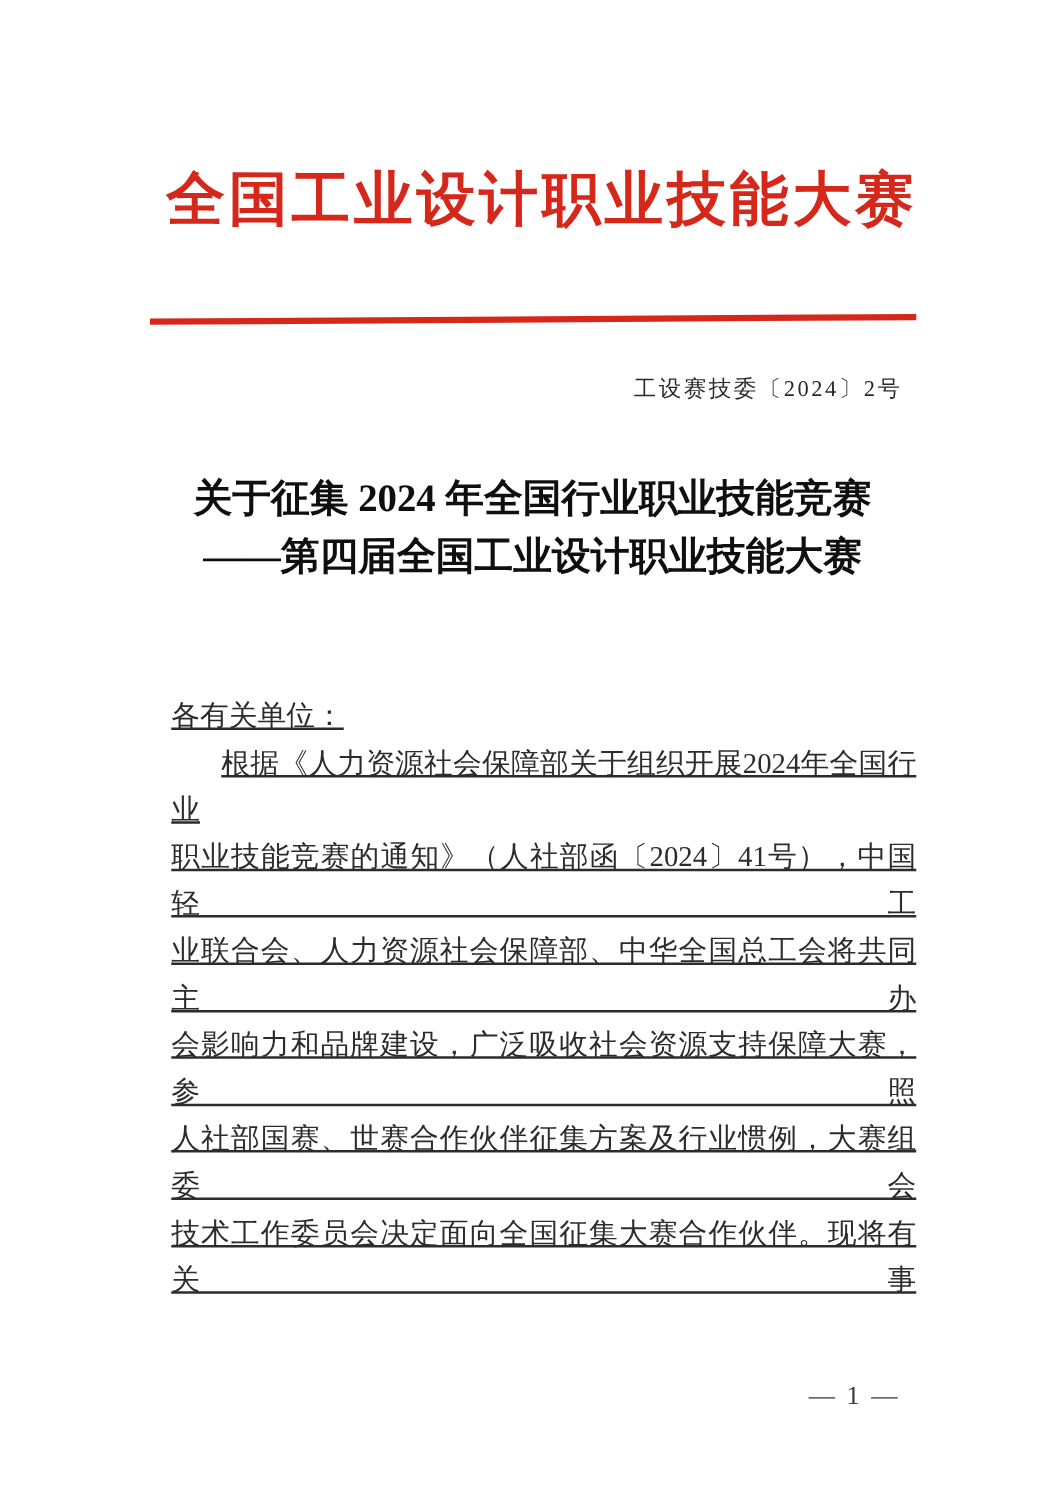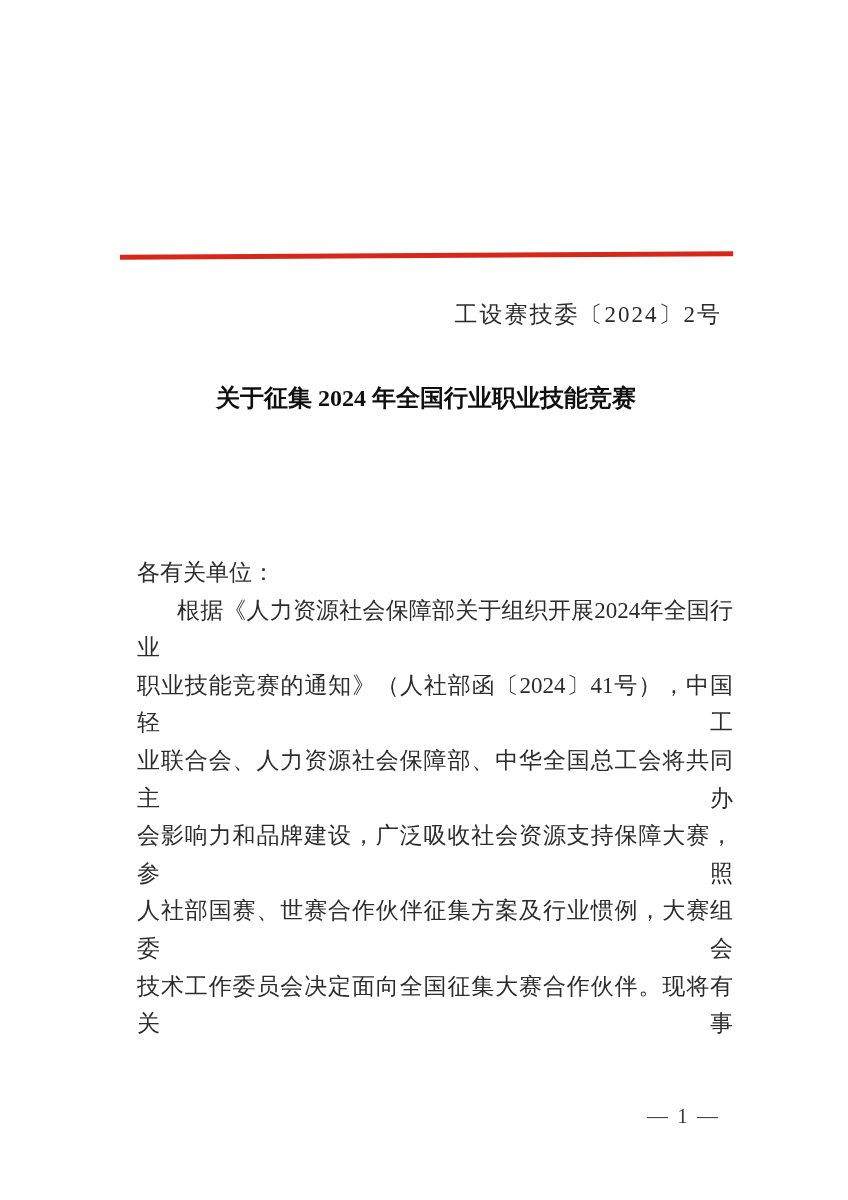--- a/index.html
+++ b/index.html
@@ -30,44 +30,44 @@
     position:absolute;
     left:120px;top:253px;
     width:613px;height:5px;
     background:#d5281b;
     transform:rotate(-0.35deg);
   }
   
   .doc-number{
     position:absolute;
     top:299px;right:126px;
-    font-size:23px;
+    font-size:18px;
     letter-spacing:2px;
     color:#2a2a2a;
     white-space:nowrap;
   }
   
   .notice-title{
     position:absolute;
     left:120px;top:376px;width:612px;
     text-align:center;
     font-weight:700;
-    font-size:24px;
+    font-size:31px;
     line-height:45.5px;
     color:#0f0f0f;
   }
   
   .body-block{
     position:absolute;
     left:137px;top:554px;width:596px;
     font-size:23px;
     line-height:37.6px;
     color:#2c2c2c;
   }
-  .body-line{display:block;white-space:nowrap;}
+  .body-line{display:block;white-space:nowrap;text-decoration:underline;}
   .body-line.j{
     white-space:normal;
     text-align:justify;
     -moz-text-align-last:justify;
     text-align-last:justify;
   }
   .body-line.indent{text-indent:40px;}
   
   .page-number{
     position:absolute;
@@ -77,28 +77,30 @@
     letter-spacing:2px;
     white-space:nowrap;
   }
 </style>
 </head>
 <body>
 
 <div class="page">
 
   <div class="letterhead">
+    <span class="org-line">全国工业设计职业技能大赛</span>
   </div>
 
   <div class="red-rule"></div>
 
   <div class="doc-number">工设赛技委〔2024〕2号</div>
 
   <div class="notice-title">
     <div>关于征集 2024 年全国行业职业技能竞赛</div>
+    <div>——第四届全国工业设计职业技能大赛</div>
   </div>
 
   <div class="body-block">
     <span class="body-line">各有关单位：</span>
 
     <span class="body-line j indent">根据《人力资源社会保障部关于组织开展2024年全国行业</span>
     <span class="body-line j">职业技能竞赛的通知》（人社部函〔2024〕41号），中国轻工</span>
     <span class="body-line j">业联合会、人力资源社会保障部、中华全国总工会将共同主办</span>
     <span class="body-line j">会影响力和品牌建设，广泛吸收社会资源支持保障大赛，参照</span>
     <span class="body-line j">人社部国赛、世赛合作伙伴征集方案及行业惯例，大赛组委会</span>

